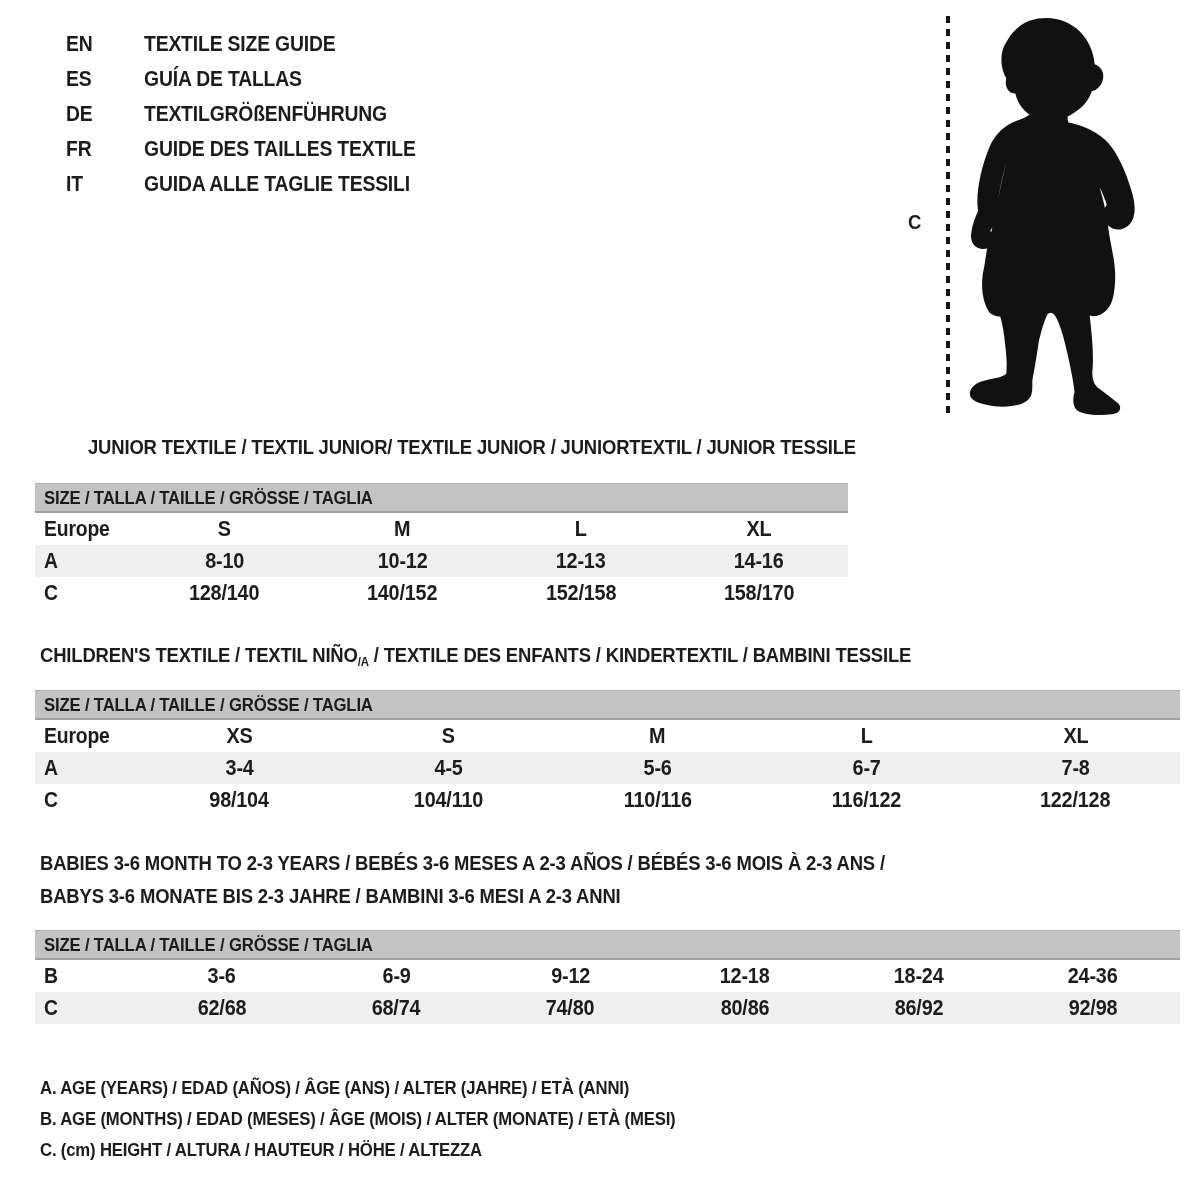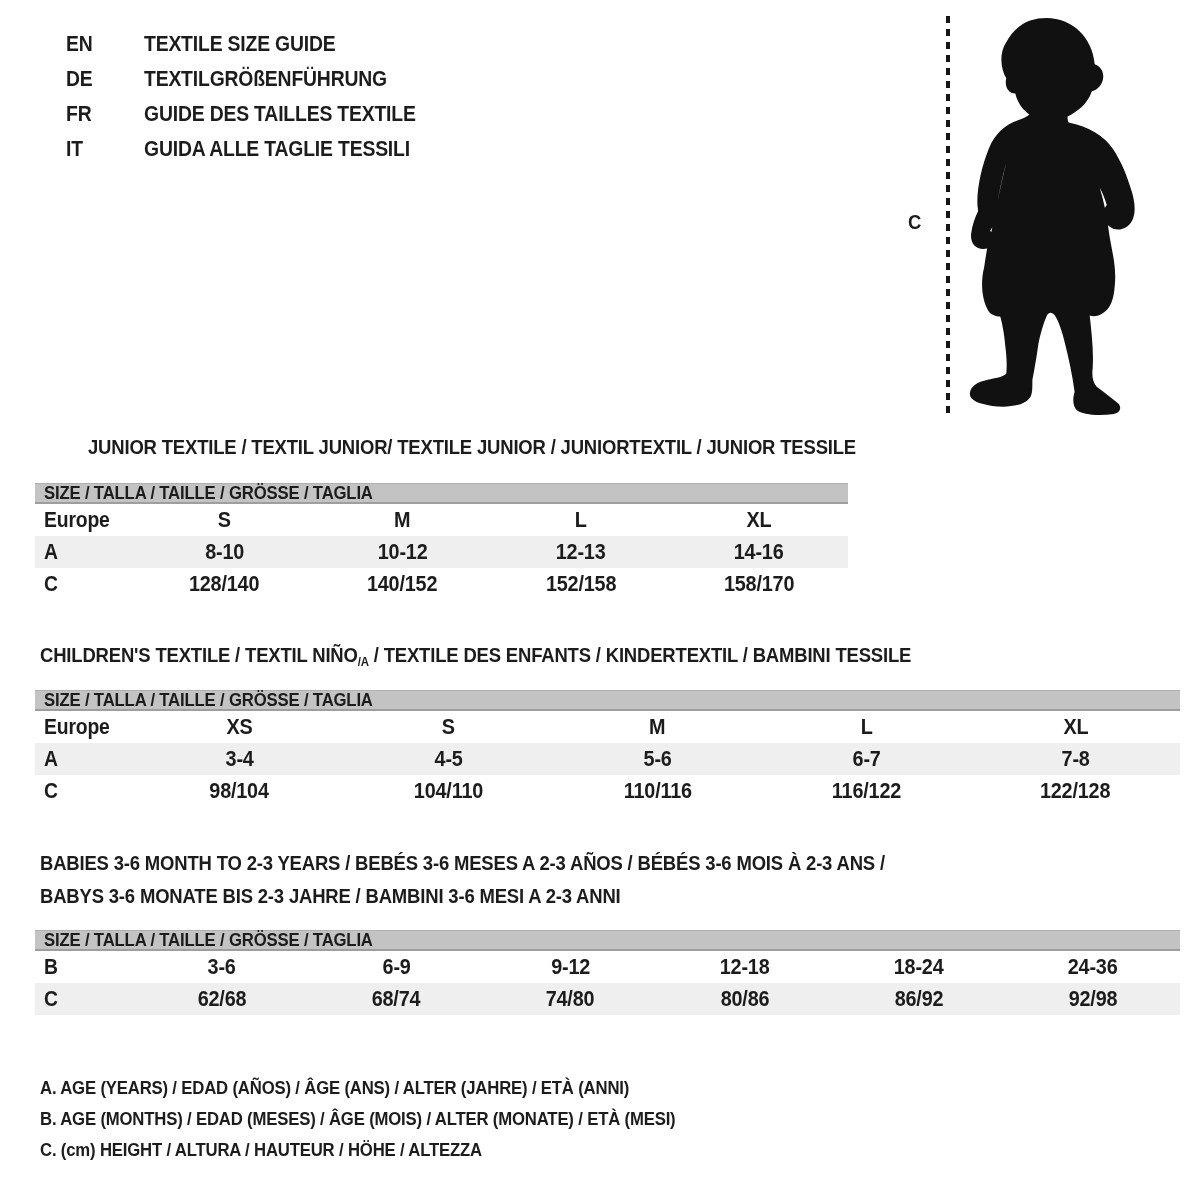--- a/index.html
+++ b/index.html
@@ -30,21 +30,21 @@
 
   
   .sec-title{position:absolute;left:40px;margin:0;font-weight:bold;font-size:21px;line-height:22px;}
   .sub-sz{font-size:13px;vertical-align:-4px;font-weight:bold;}
 
   
   .tbl{position:absolute;left:35px;}
   .tbl.junior{width:813px;}
   .tbl.wide{width:1145px;}
   .tbl-head{
-    height:21px;background:#c3c3c3;display:flex;align-items:center;
+    height:30px;background:#c3c3c3;display:flex;align-items:center;
     padding-left:9px;box-sizing:border-box;
     font-weight:bold;font-size:19px;
     border-top:1px solid #b0b0b0;border-bottom:2px solid #9e9e9e;
   }
   .trow{display:grid;height:32px;align-items:center;font-weight:bold;font-size:22px;}
   .junior .trow{grid-template-columns:100px repeat(4,1fr);}
   .cols5 .trow{grid-template-columns:100px repeat(5,1fr);}
   .cols6 .trow{grid-template-columns:100px repeat(6,1fr);}
   .trow .lbl{padding-left:9px;text-align:left;}
   .trow .cel{text-align:center;}
@@ -56,20 +56,24 @@
 </style>
 </head>
 <body>
 
 <div class="canvas">
 
   <div class="lang-block">
     <div class="lang-row">
       <span class="lang-code"><span class="cond">EN</span></span>
       <span class="lang-title"><span class="cond">TEXTILE SIZE GUIDE</span></span>
+    </div>
+    <div class="lang-row">
+      <span class="lang-code"><span class="cond">ES</span></span>
+      <span class="lang-title"><span class="cond">GUÍA DE TALLAS</span></span>
     </div>
     <div class="lang-row">
       <span class="lang-code"><span class="cond">DE</span></span>
       <span class="lang-title"><span class="cond">TEXTILGRÖßENFÜHRUNG</span></span>
     </div>
     <div class="lang-row">
       <span class="lang-code"><span class="cond">FR</span></span>
       <span class="lang-title"><span class="cond">GUIDE DES TAILLES TEXTILE</span></span>
     </div>
     <div class="lang-row">

